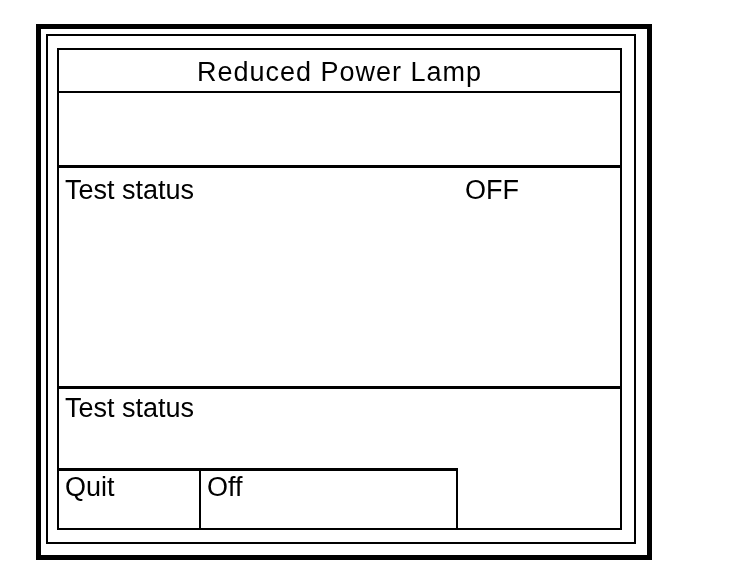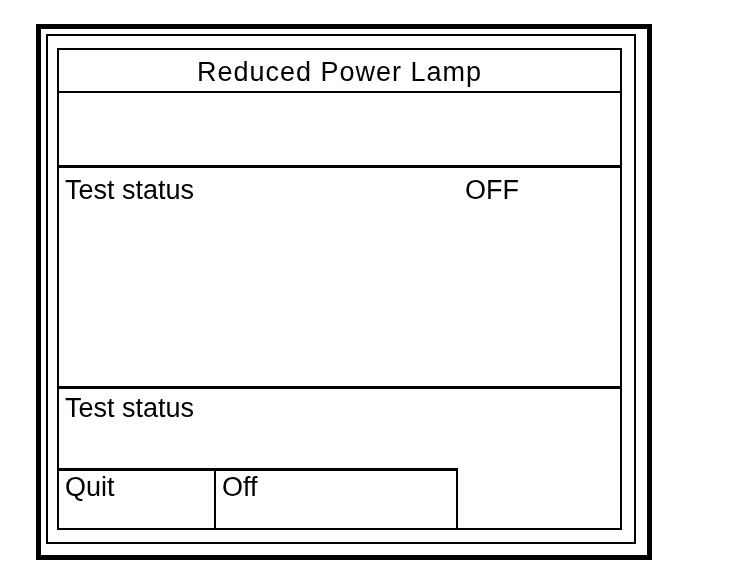--- a/index.html
+++ b/index.html
@@ -64,21 +64,21 @@
     box-sizing: border-box;
     display: flex;
     background: #ffffff;
   }
   .softkey {
     box-sizing: border-box;
     padding: 2px 0 0 6px;
     cursor: pointer;
   }
   .softkey + .softkey { border-left: 2px solid #000; }
-  .softkey-quit { width: 155px; }
+  .softkey-quit { width: 140px; }
   .softkey-off  { width: 136px; }
   .softkey-on   { width: 132px; }
 </style>
 </head>
 <body>
 
 <div class="screen">
   <div class="outer-frame">
     <div class="middle-frame">
       <div class="panel">

